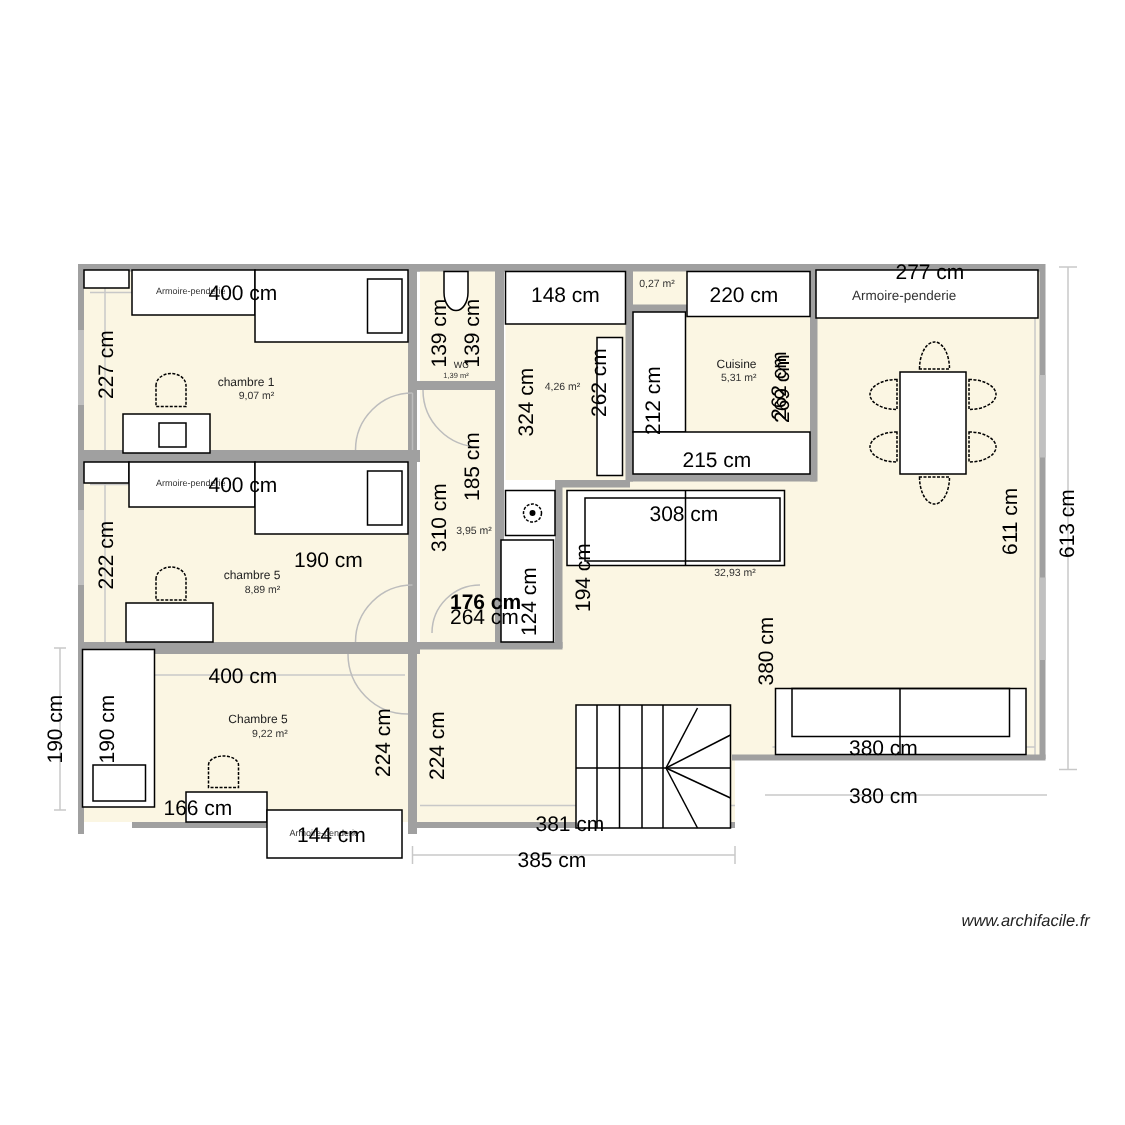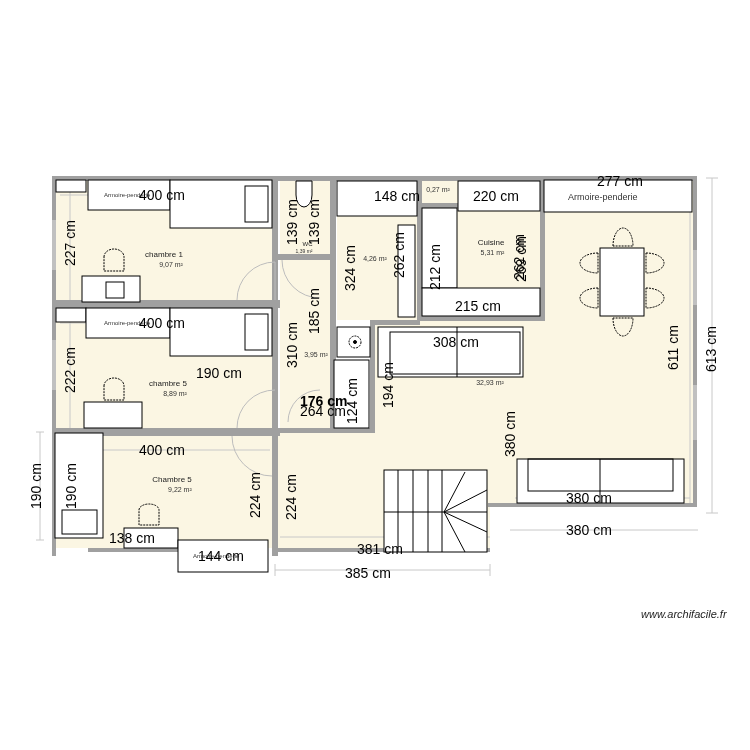--- a/index.html
+++ b/index.html
@@ -195,23 +195,23 @@
 
 <div class="small-label" style="left:104px;top:192px;">Armoire-penderie</div>
 <div class="small-label" style="left:104px;top:320px;">Armoire-penderie</div>
 <div class="small-label" style="left:193px;top:553px;">Armoire-penderie</div>
 <div class="small-label" style="left:568px;top:192px;font-size:9px;">Armoire-penderie</div>
 
 <div class="dim" style="left:139px;top:188px;">400 cm</div>
 <div class="dim" style="left:139px;top:316px;">400 cm</div>
 <div class="dim" style="left:196px;top:366px;">190 cm</div>
 <div class="dim" style="left:139px;top:443px;">400 cm</div>
-<div class="dim" style="left:109px;top:531px;">138 cm</div>
+<div class="dim" style="left:109px;top:531px;">166 cm</div>
 <div class="dim" style="left:198px;top:549px;">144 cm</div>
-<div class="dim" style="left:354px;top:189px;margin-left:20px;">148 cm</div>
+<div class="dim" style="left:354px;top:189px;">148 cm</div>
 <div class="dim" style="left:473px;top:189px;">220 cm</div>
 <div class="dim" style="left:455px;top:299px;">215 cm</div>
 <div class="dim" style="left:597px;top:174px;">277 cm</div>
 <div class="dim" style="left:433px;top:335px;">308 cm</div>
 <div class="dim" style="left:300px;top:404px;">264 cm</div>
 <div class="dim" style="left:300px;top:394px;font-weight:bold;">176 cm</div>
 <div class="dim" style="left:357px;top:542px;">381 cm</div>
 <div class="dim" style="left:345px;top:566px;">385 cm</div>
 <div class="dim" style="left:566px;top:491px;">380 cm</div>
 <div class="dim" style="left:566px;top:523px;">380 cm</div>

